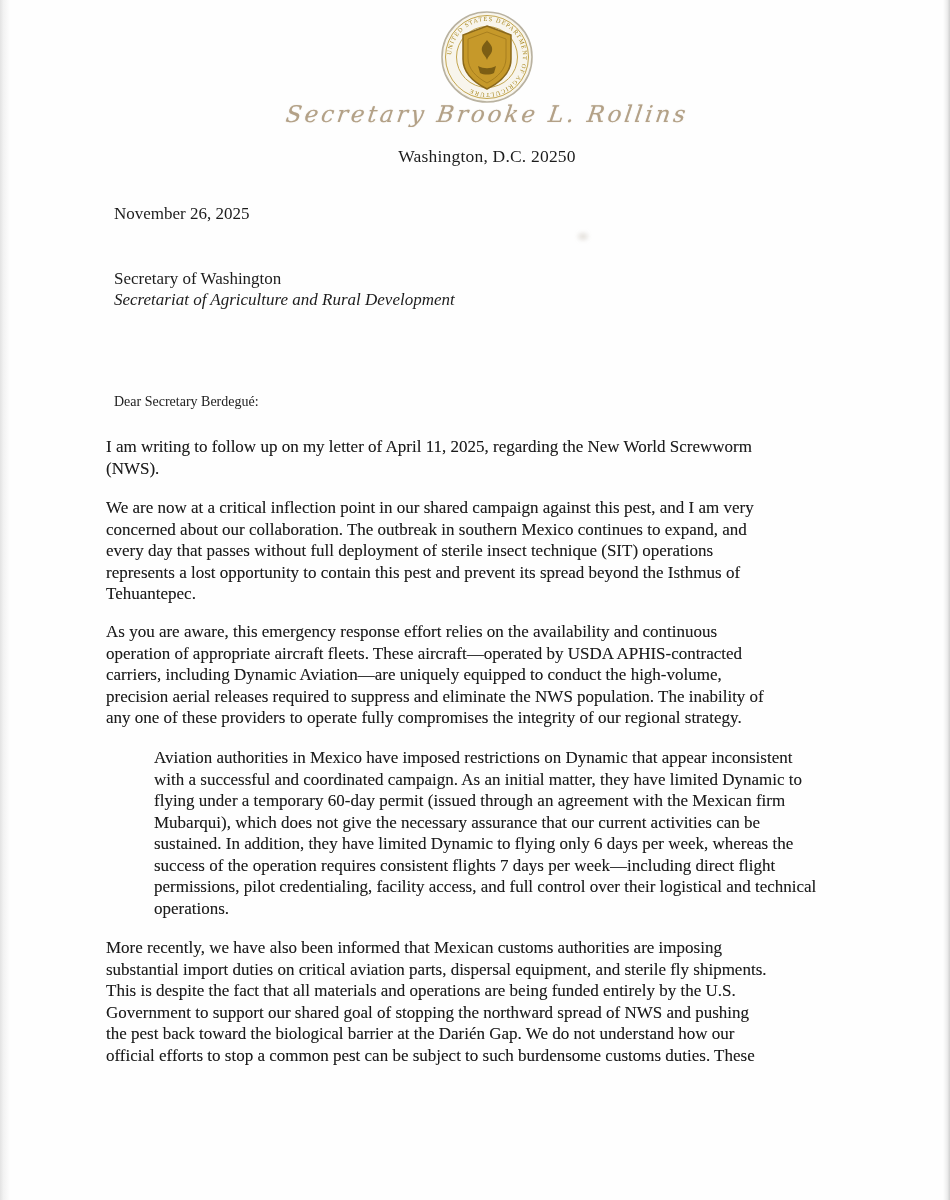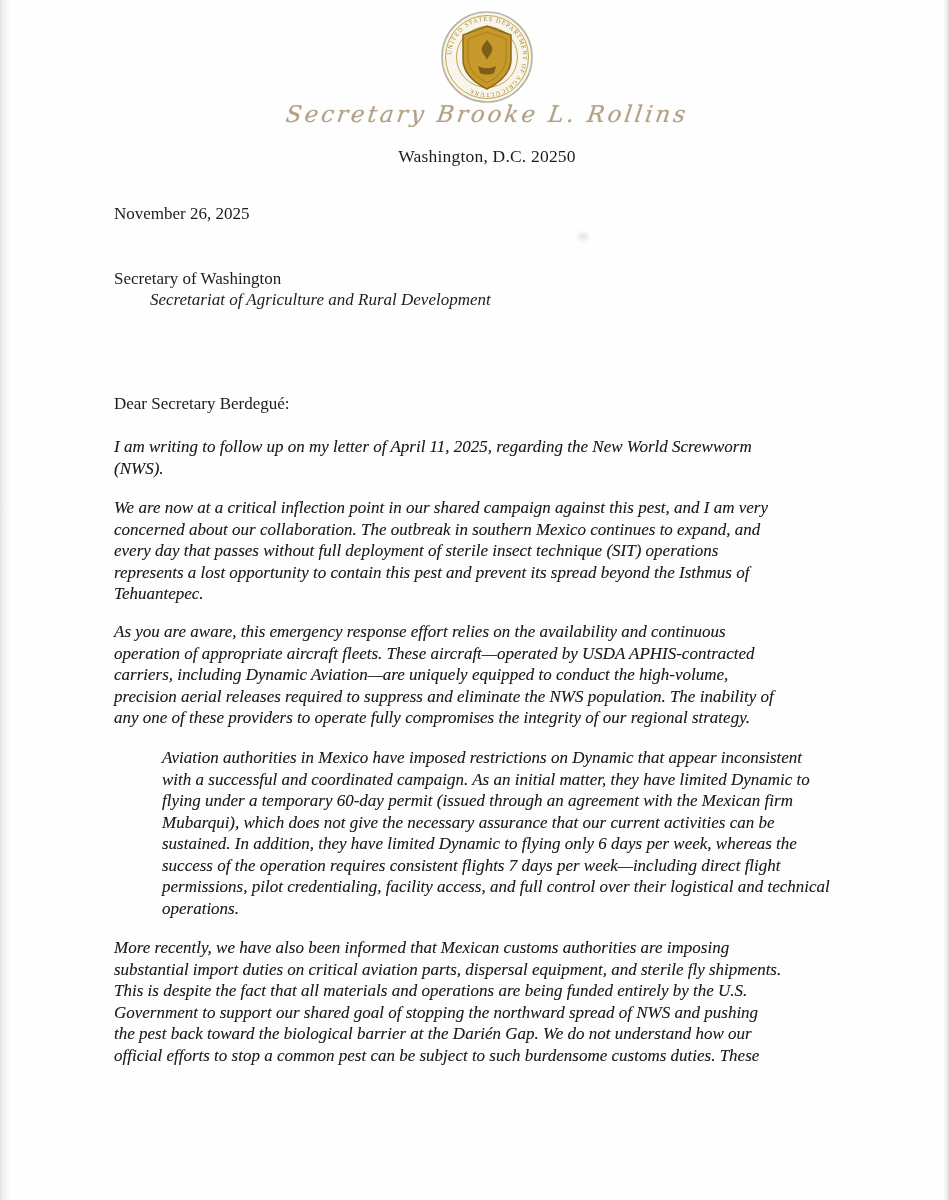--- a/index.html
+++ b/index.html
@@ -80,38 +80,36 @@
     left: 114px;
     font-size: 17px;
     line-height: 21.4px;
   }
   .recipient .name {
     font-variant: small-caps;
     letter-spacing: 0.3px;
   }
   .recipient .italic {
     font-style: italic;
-    margin-left: 36px;
   }
   .salutation {
     position: absolute;
     top: 394px;
     left: 114px;
-    font-size: 17px;
+    font-size: 14px;
     font-family: Liberation Serif, serif;
   }
   .para {
     position: absolute;
-    left: 114px;
+    left: 106px;
     width: 760px;
     font-size: 17px;
     line-height: 21.5px;
     white-space: pre-line;
     text-shadow: 0 0 0.4px rgba(0,0,0,0.35);
-    font-style: italic;
   }
   .para-1 { top: 436px; }
   .para-2 { top: 497px; }
   .para-3 { top: 621px; }
   .para-4 { top: 747px; margin-left: 48px; }
   .para-5 { top: 937px; }
 </style>
 </head>
 <body>
 

